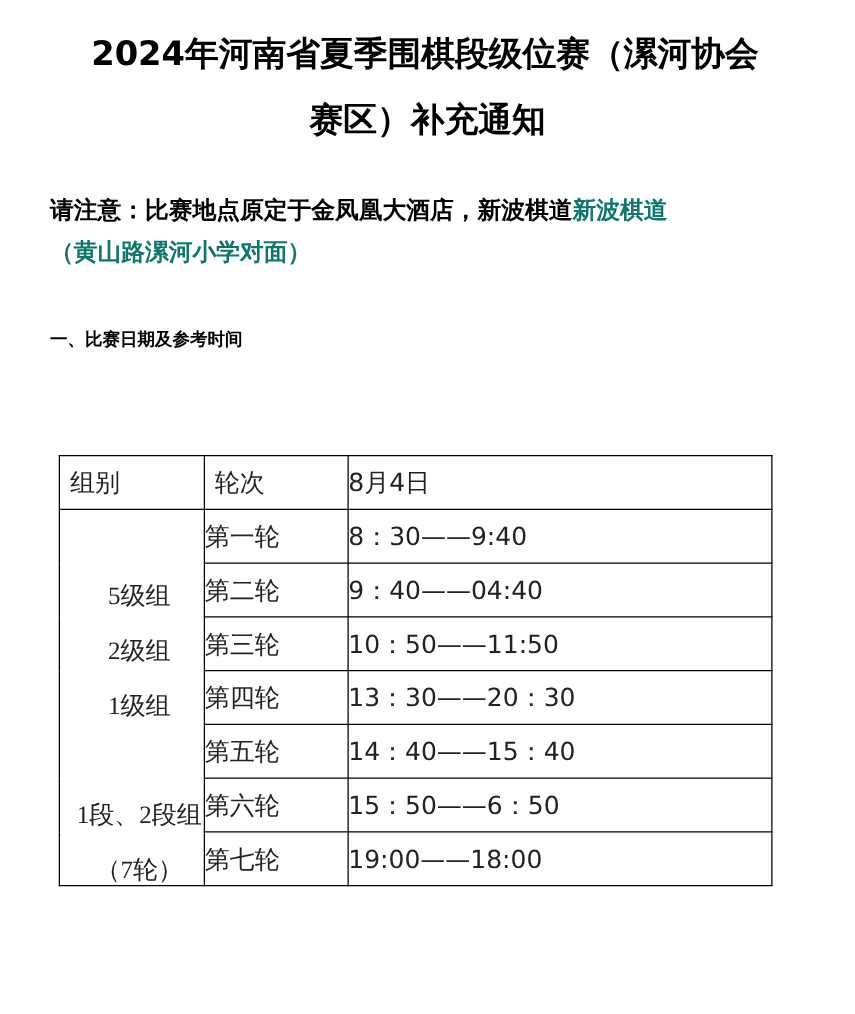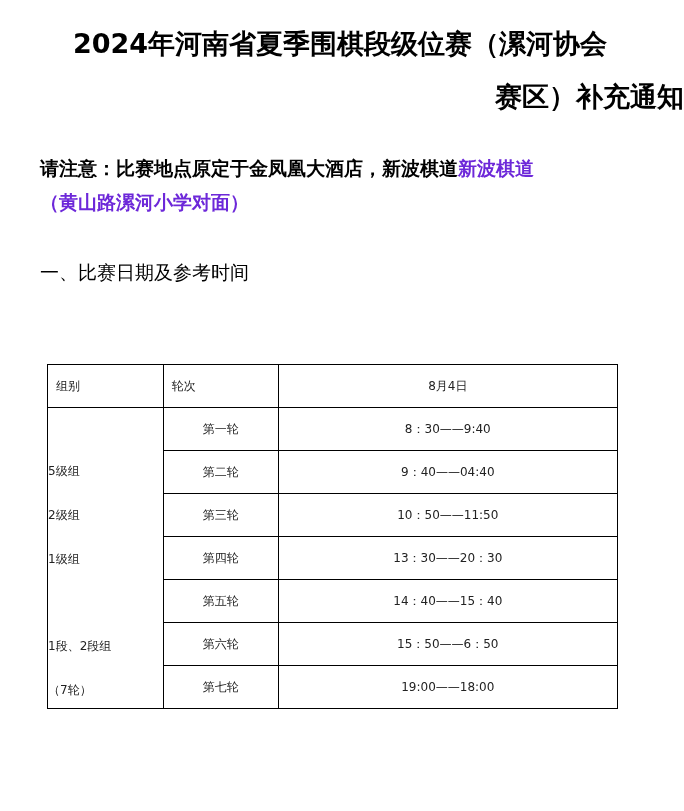--- a/index.html
+++ b/index.html
@@ -20,79 +20,80 @@
       left: 0;
       width: 684px;
       text-align: center;
       font-size: 27px;
       font-weight: bold;
       line-height: 34px;
       letter-spacing: 0px;
       white-space: nowrap;
     }
     .title.line1 { top: 27px; left: -2px; }
-    .title.line2 { top: 80px; left: 0px; text-align: right; }
+    .title.line2 { top: 80px; left: 0px; }
     .notice {
       position: absolute;
       left: 40px;
       font-size: 19px;
       font-weight: bold;
       line-height: 26px;
       white-space: nowrap;
     }
     .notice.line1 { top: 155px; }
     .notice.line2 { top: 189px; }
-    .red { color: #6d28d9; }
+    .red { color: #0f766e; }
     .section-heading {
       position: absolute;
       left: 40px;
       top: 259px;
-      font-size: 19px;
-      font-weight: normal;
+      font-size: 14px;
+      font-weight: bold;
       line-height: 26px;
       white-space: nowrap;
     }
     table.schedule {
       position: absolute;
       left: 47px;
       top: 364px;
       width: 571px;
       border-collapse: collapse;
-      font-size: 12px;
+      font-size: 20px;
       color: #222;
     }
     table.schedule td {
       border: 1.5px solid #000;
       height: 43px;
       padding: 0;
       box-sizing: border-box;
       vertical-align: middle;
     }
     .col-group { width: 116px; }
     .col-round { width: 115px; }
     .col-time  { width: 340px; }
     .hdr-left { text-align: left; padding-left: 8px !important; }
-    .center { text-align: center; }
+    .center { text-align: left; }
     .group-cell {
       text-align: center;
       vertical-align: top !important;
       position: relative;
     }
     .group-lines {
       position: absolute;
       left: 0;
       right: 0;
       top: 0;
     }
     .group-line {
       position: absolute;
-      left: 0;
+      left: 12px;
       right: 0;
-      text-align: left;
+      text-align: center;
       white-space: nowrap;
+      font-family: Liberation Serif, serif;
     }
   </style>
 </head>
 <body>
 
 <div class="title line1">2024年河南省夏季围棋段级位赛（漯河协会</div>
 <div class="title line2">赛区）补充通知</div>
 
 <div class="notice line1">
   <span>请注意：比赛地点原定于金凤凰大酒店，新波棋道</span><span class="red">新波棋道</span>

